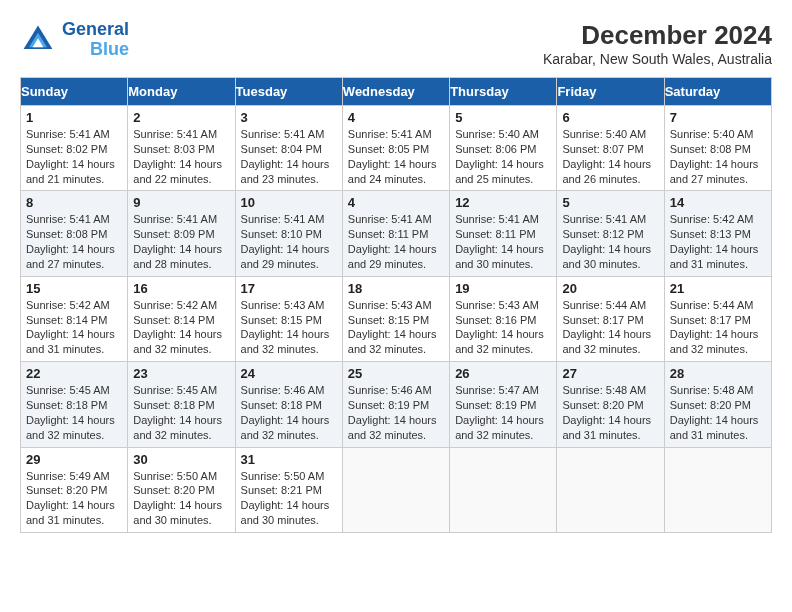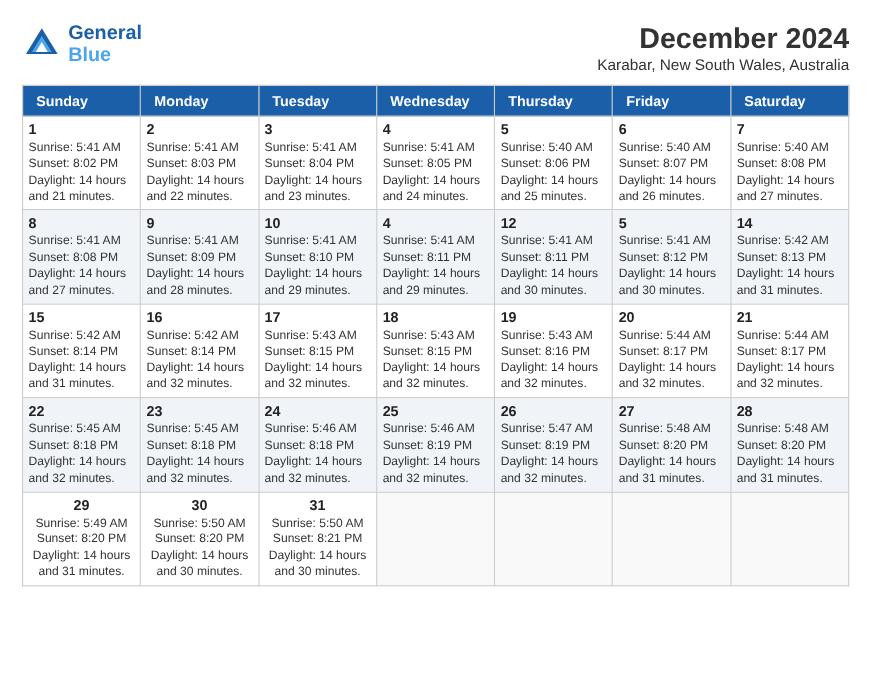--- a/index.html
+++ b/index.html
@@ -13,20 +13,21 @@
     .header {
       display: flex;
       justify-content: space-between;
       align-items: flex-start;
       margin-bottom: 10px;
     }
     .logo {
       display: flex;
       align-items: center;
       gap: 6px;
+      text-align: right;
     }
     .logo-text {
       font-size: 18px;
       font-weight: bold;
       color: #333;
       line-height: 1.1;
     }
     .logo-text span {
       color: #1a5fa8;
     }
@@ -47,21 +48,21 @@
       color: #333;
     }
     .calendar-table {
       width: 100%;
       border-collapse: collapse;
       font-size: 11px;
     }
     .calendar-table th {
       background-color: #1a5fa8;
       color: #fff;
-      padding: 6px 12px;
+      padding: 6px 0;
       text-align: left;
       font-size: 13px;
       font-weight: bold;
       border: 1px solid #ccc;
     }
     .calendar-table td {
       vertical-align: top;
       padding: 4px 5px;
       border: 1px solid #ccc;
       width: calc(100% / 7);
@@ -81,21 +82,20 @@
     .day-info {
       color: #333;
       line-height: 1.35;
       font-size: 11px;
     }
     .empty-cell {
       background: #f9f9f9 !important;
     }
     .last-row td {
       height: 70px;
-      text-align: center;
     }
   </style>
 </head>
 <body>
 
 <div class="header">
   <div class="logo">
     <svg class="logo-icon" viewBox="0 0 40 40">
       <polygon points="20,4 36,30 4,30" fill="#1a5fa8"></polygon>
       <polygon points="20,12 30,28 10,28" fill="#4da6e8"></polygon>

